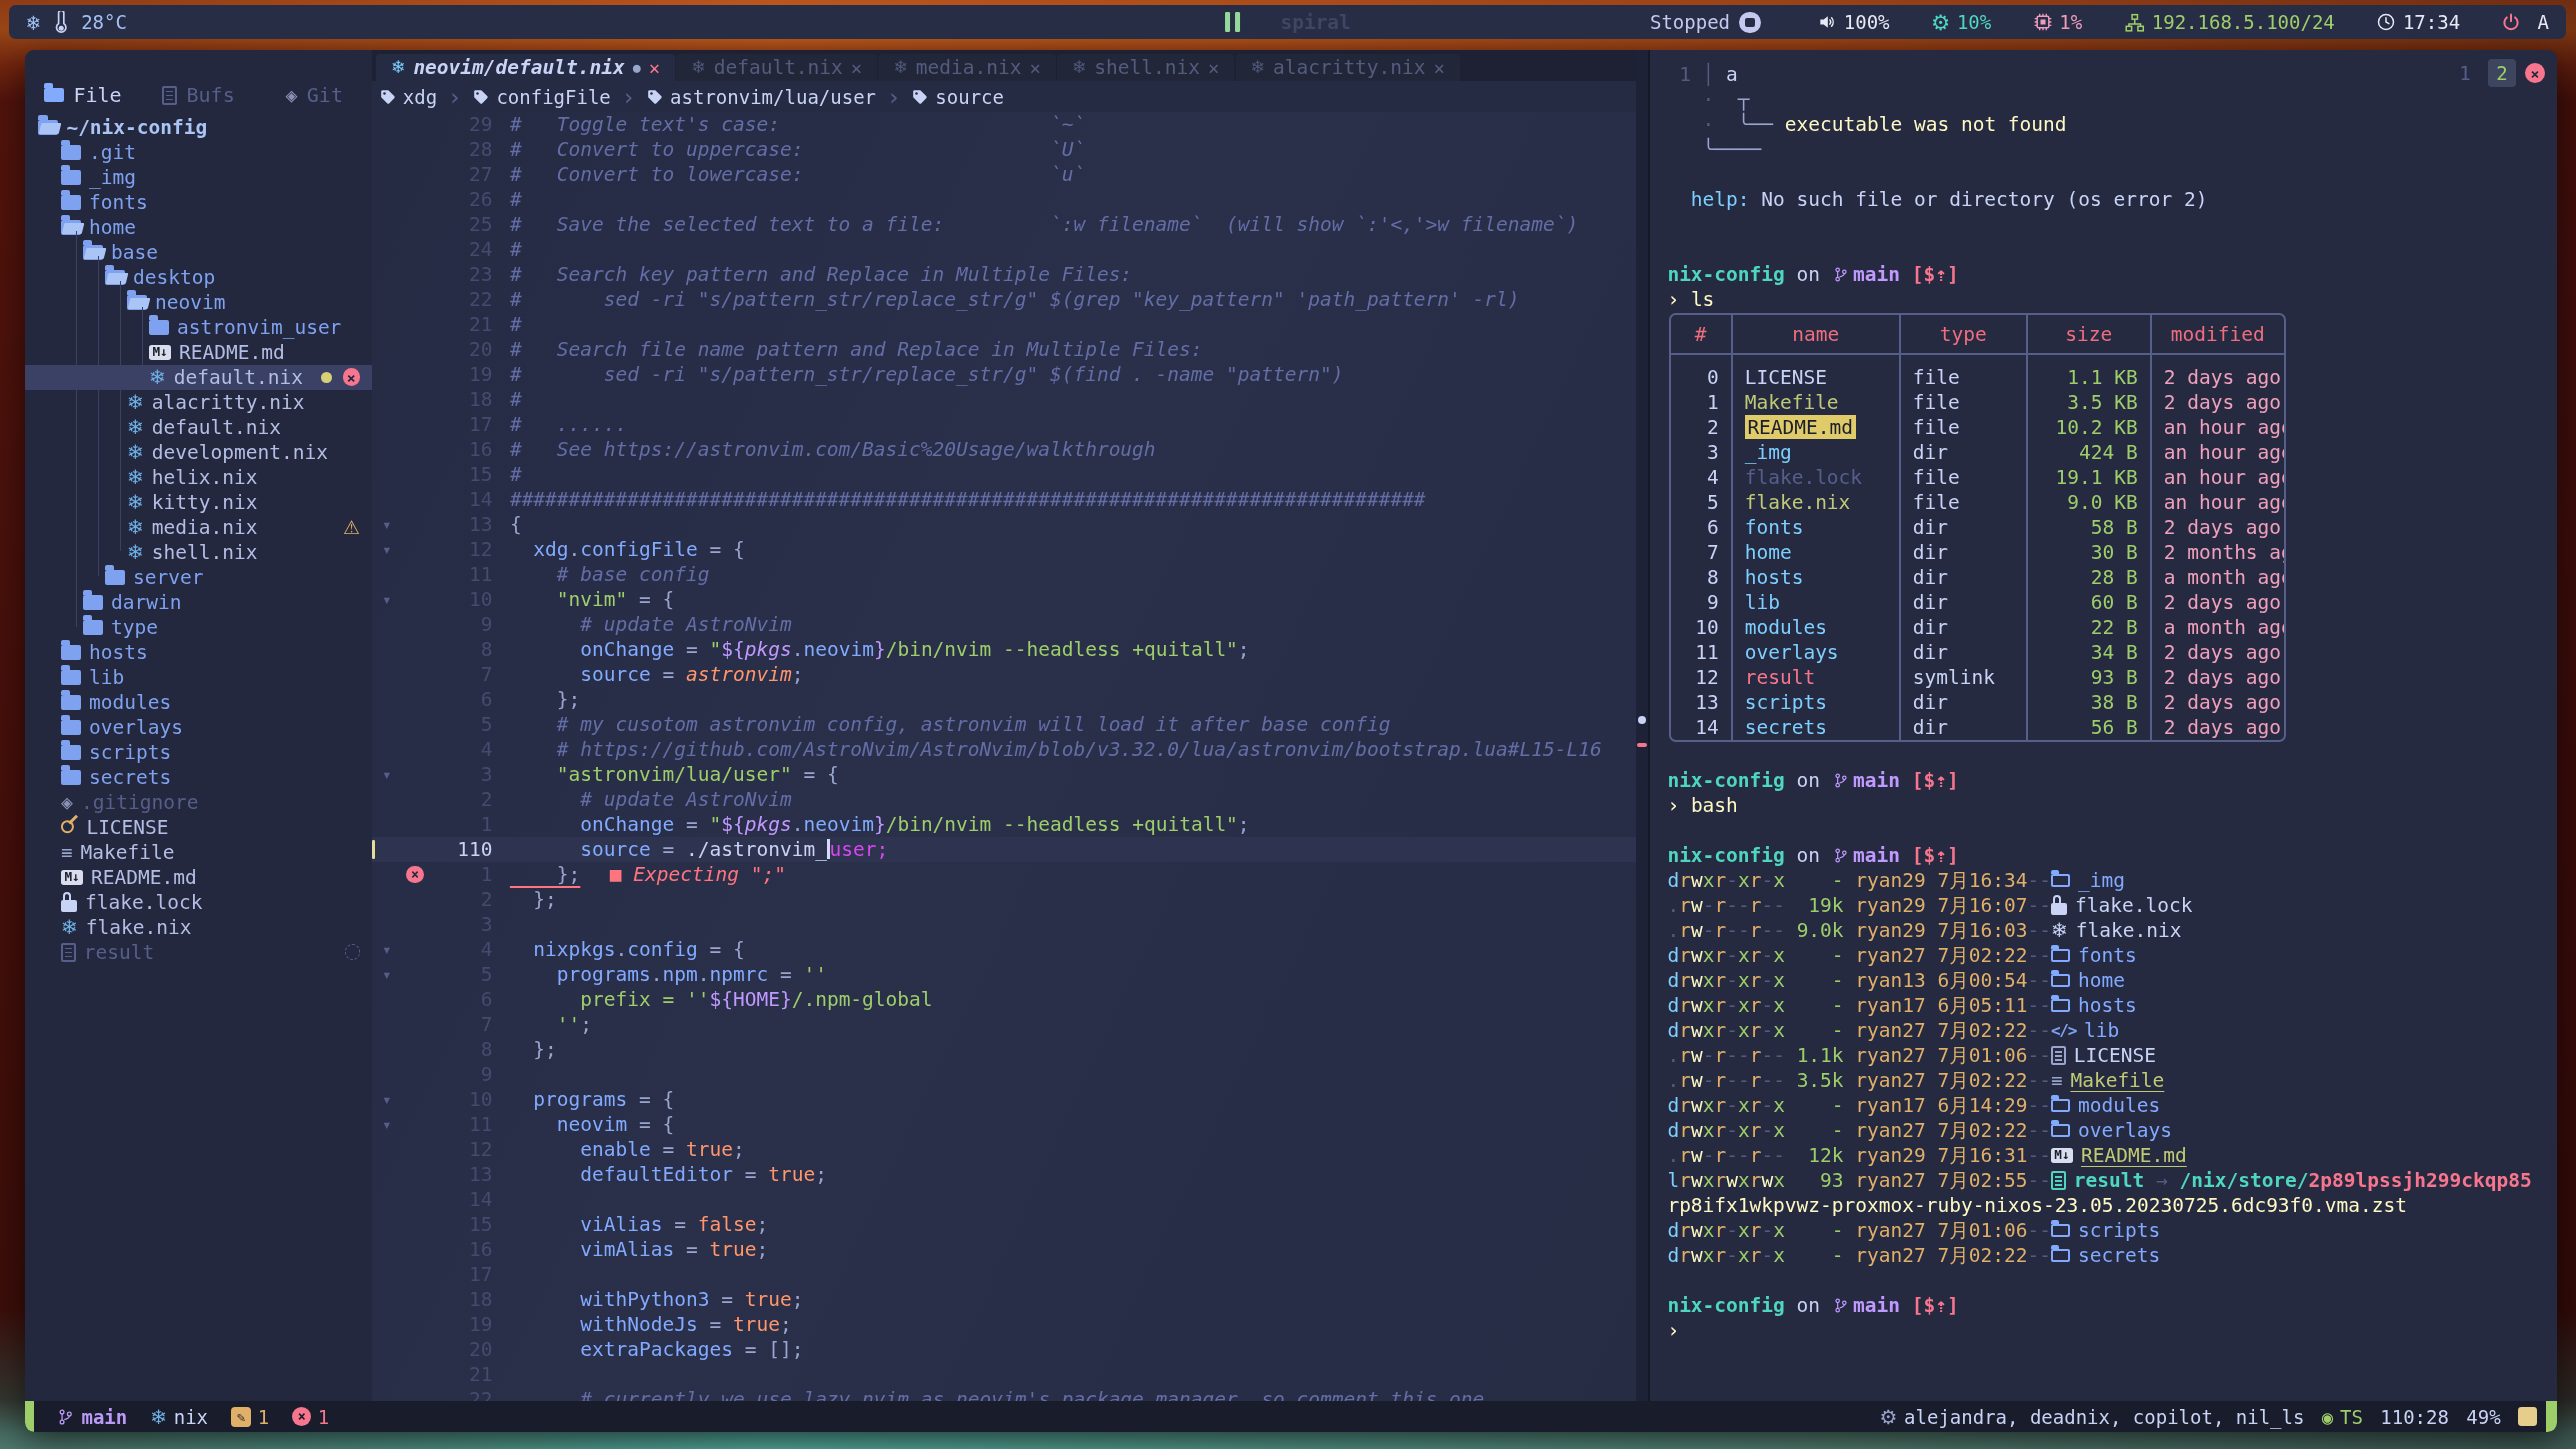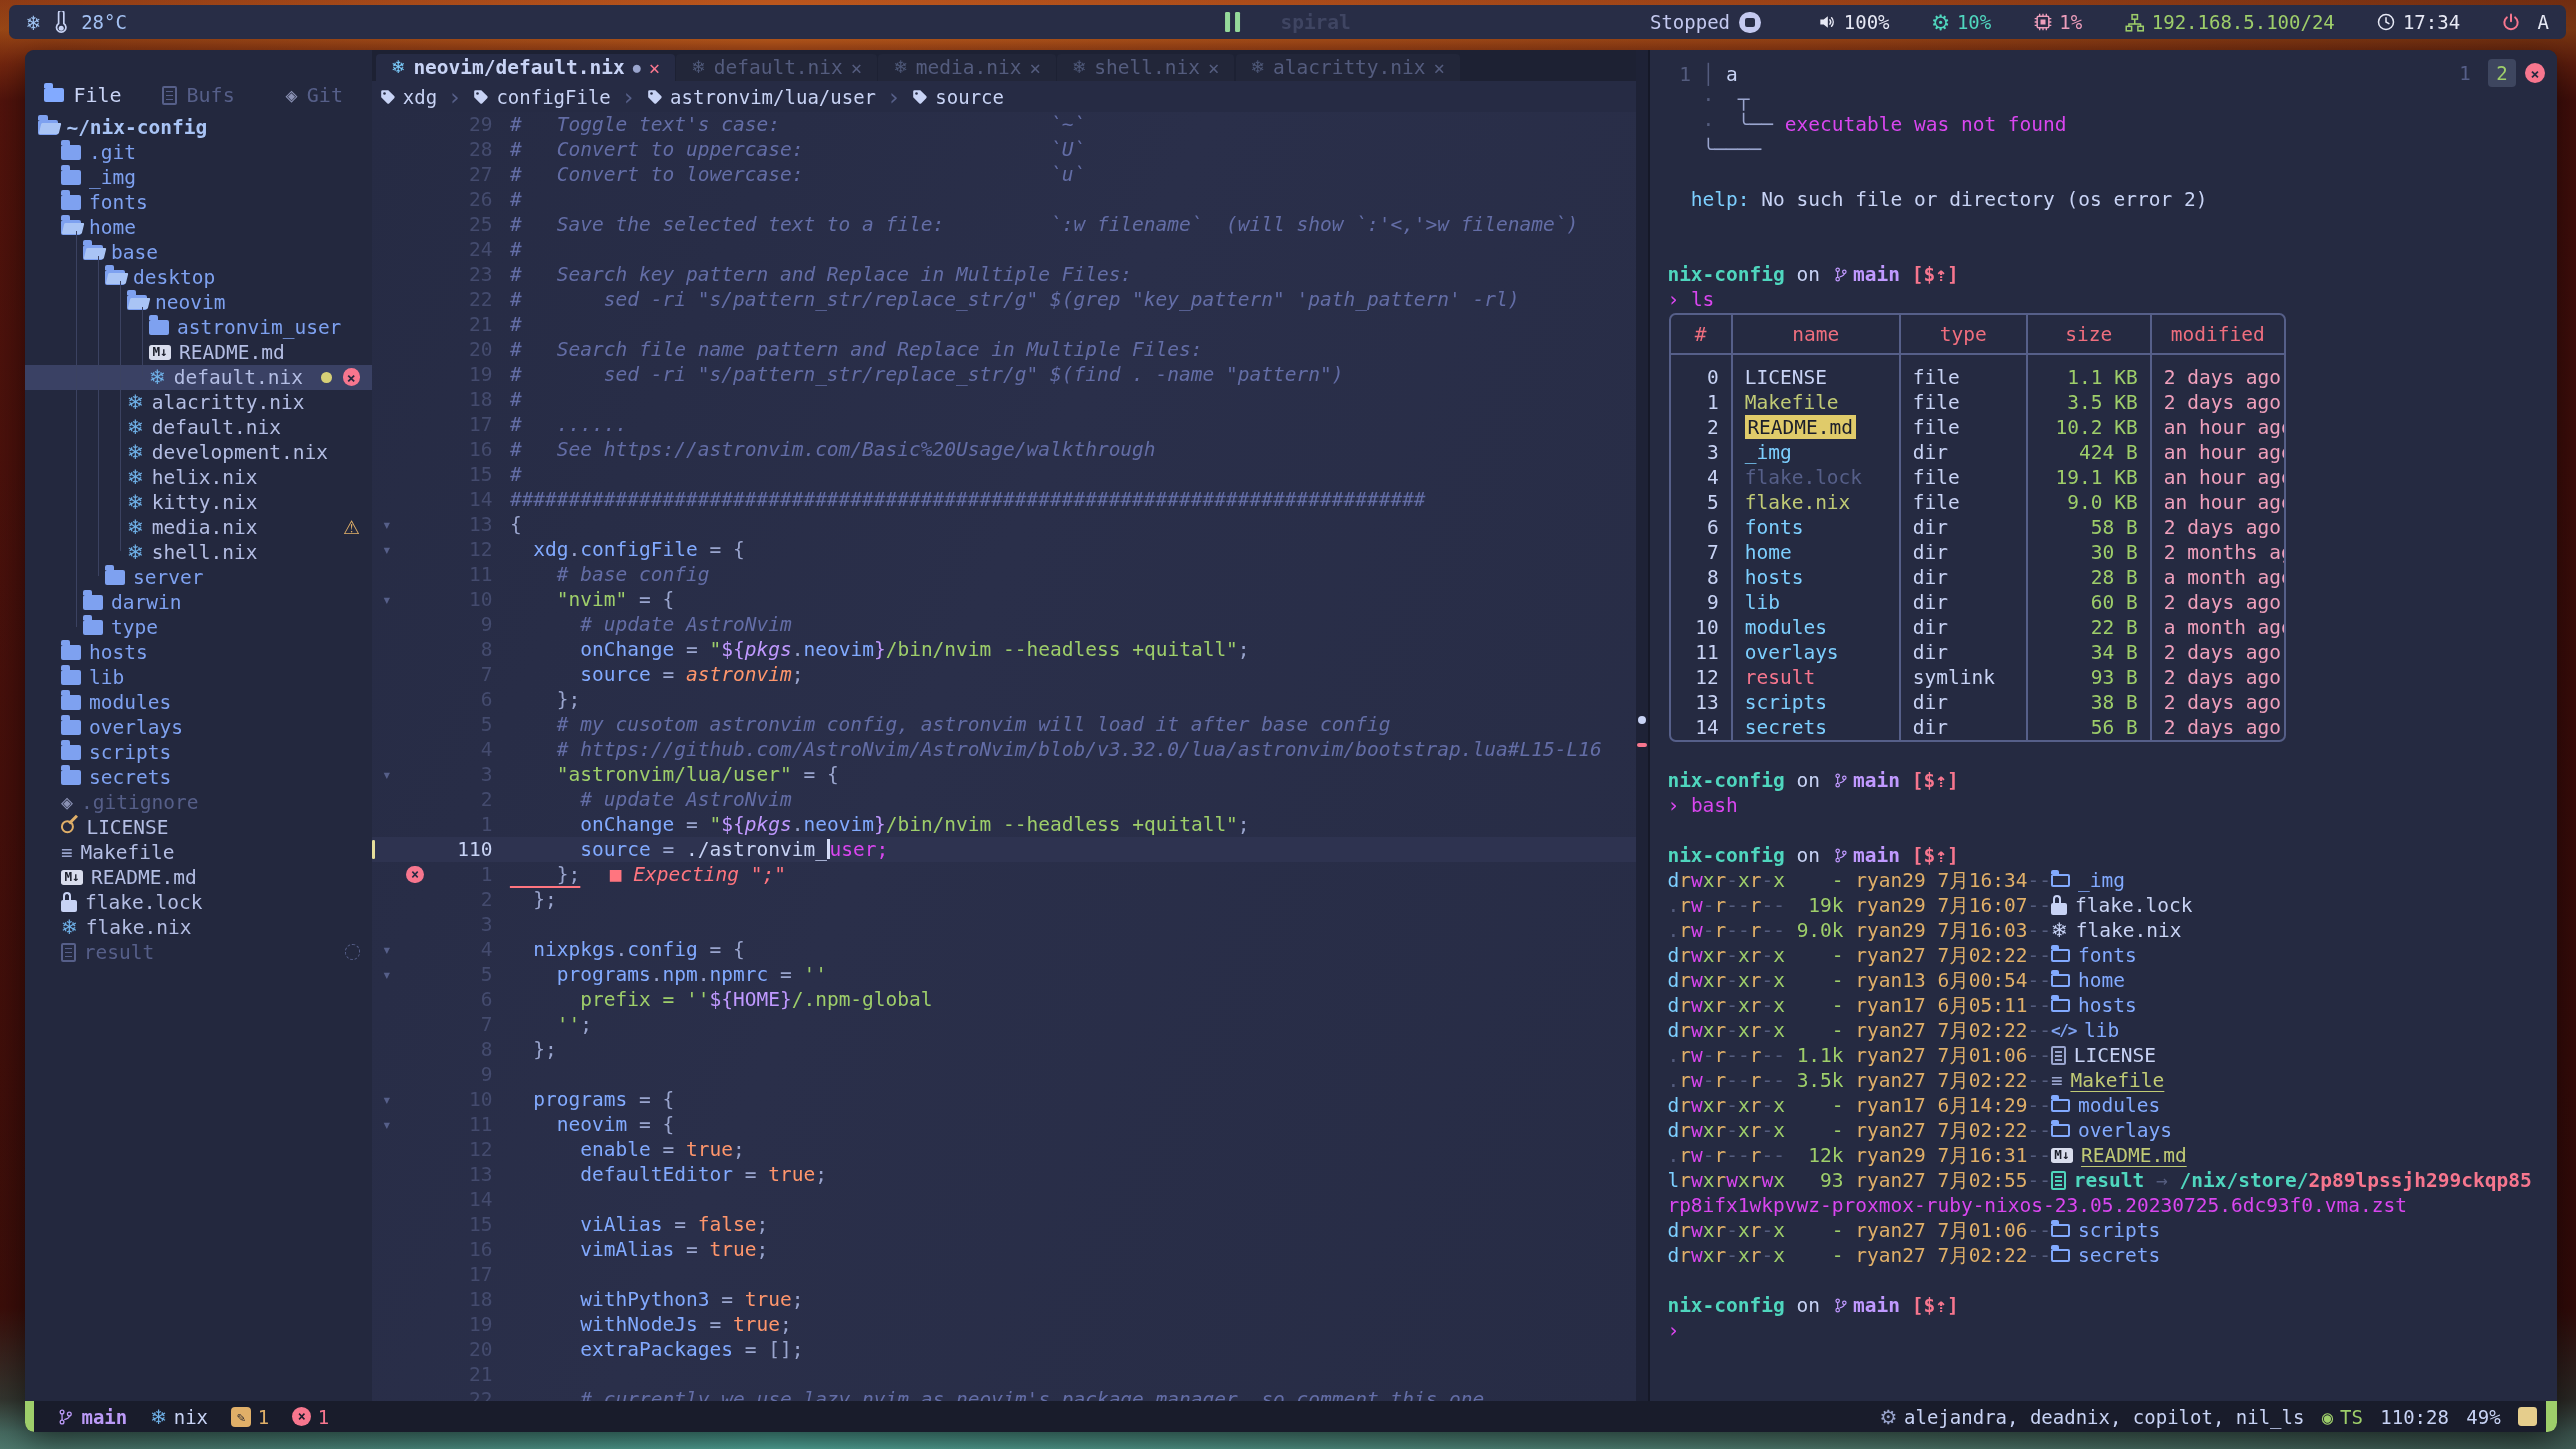--- a/index.html
+++ b/index.html
@@ -80,21 +80,21 @@
   .ic-gnu{color:#9aa5ce;font-size:19px;flex:none;}
   .ic-code{color:#7ea1f0;font-size:16px;font-weight:bold;letter-spacing:-1.3px;flex:none;}
   .lfolder{width:19px;height:13.4px;border:2px solid #82aaff;border-radius:2px;position:relative;display:inline-block;box-sizing:border-box;flex:none;}
   .lfolder::before{content:"";position:absolute;top:-6px;left:-2px;width:8px;height:4px;background:#82aaff;border-radius:2px 2px 0 0;}
 
   
   .editor{flex:1;display:flex;flex-direction:column;min-width:0;background:#262b44;}
   .tabline{height:31px;background:#1d2133;display:flex;align-items:flex-end;gap:1.3px;padding-left:4px;font-size:19.5px;}
   .tab{display:flex;align-items:center;gap:8px;padding:4px 14.8px;height:27px;box-sizing:border-box;background:#222639;color:#545c7e;cursor:pointer;border-radius:4px 4px 0 0;}
   .tab.active{background:#262b44;color:#c8d3f5;}
-  .tab.active .tab-label{font-weight:bold;}
+  .tab.active .tab-label{font-style:italic;font-weight:bold;}
   .tab .ic-nix{font-size:17.4px;color:#4e5878;}
   .tab.active .ic-nix{color:#7dcfff;}
   .tab-close{color:#545c7e;font-size:19px;}
   .tab.active .tab-close{color:#f7768e;}
   .tab-dot{color:#9aa5ce;font-size:13.4px;}
   .winbar{height:31px;display:flex;align-items:center;gap:10.7px;padding-left:6.7px;font-size:19px;color:#c8d3f5;background:#262b44;}
   .crumb{display:inline-flex;align-items:center;gap:6.7px;}
   .crumb-sep{color:#565f89;font-size:23px;}
   .code{flex:1;overflow:hidden;font-size:19.5px;line-height:25px;position:relative;
     background:linear-gradient(115deg,#262b44 0%,#2a2f4a 45%,#272c45 100%);}
@@ -129,21 +129,21 @@
   .term{width:907px;flex:none;background:#252a41;border-left:2px solid #151827;position:relative;font-size:19.5px;line-height:25px;color:#c8d3f5;}
   .panetabs{position:absolute;top:9.4px;right:12px;display:flex;align-items:center;gap:9.4px;font-size:19px;z-index:3;}
   .ptab{color:#565f89;padding:1.3px 8px;}
   .ptab.active{background:#3e465f;color:#9ece6a;border-radius:4px;}
   .pclose{width:20px;height:20px;border-radius:50%;background:#f7768e;color:#252a41;display:flex;align-items:center;justify-content:center;font-weight:bold;font-size:14.8px;}
   .tcontent{padding:12px 0 0 17.4px;}
   .tline{height:25px;white-space:pre;}
   .s-d{color:#545c7e;}
   .s-f{color:#c8d3f5;}
   .s-fd{color:#9aa5ce;}
-  .s-p{color:#d946ef;}
+  .s-p{color:#fef9c3;}
   .s-c{color:#7dcfff;}
   .s-tealb{color:#4fd6be;font-weight:bold;}
   .s-magb{color:#c099ff;font-weight:bold;}
   .s-redb{color:#f7768e;font-weight:bold;font-family:"DejaVu Sans Mono","DejaVu Sans",monospace;}
   .s-g{color:#9ece6a;}
   .s-y{color:#e0af68;}
   .s-b{color:#82aaff;}
   .s-tb{color:#4fd6be;font-weight:bold;}
   .s-yu{color:#c0ca75;text-decoration:underline;text-underline-offset:4px;}
   .s-pkb{color:#f7768e;font-weight:bold;}

